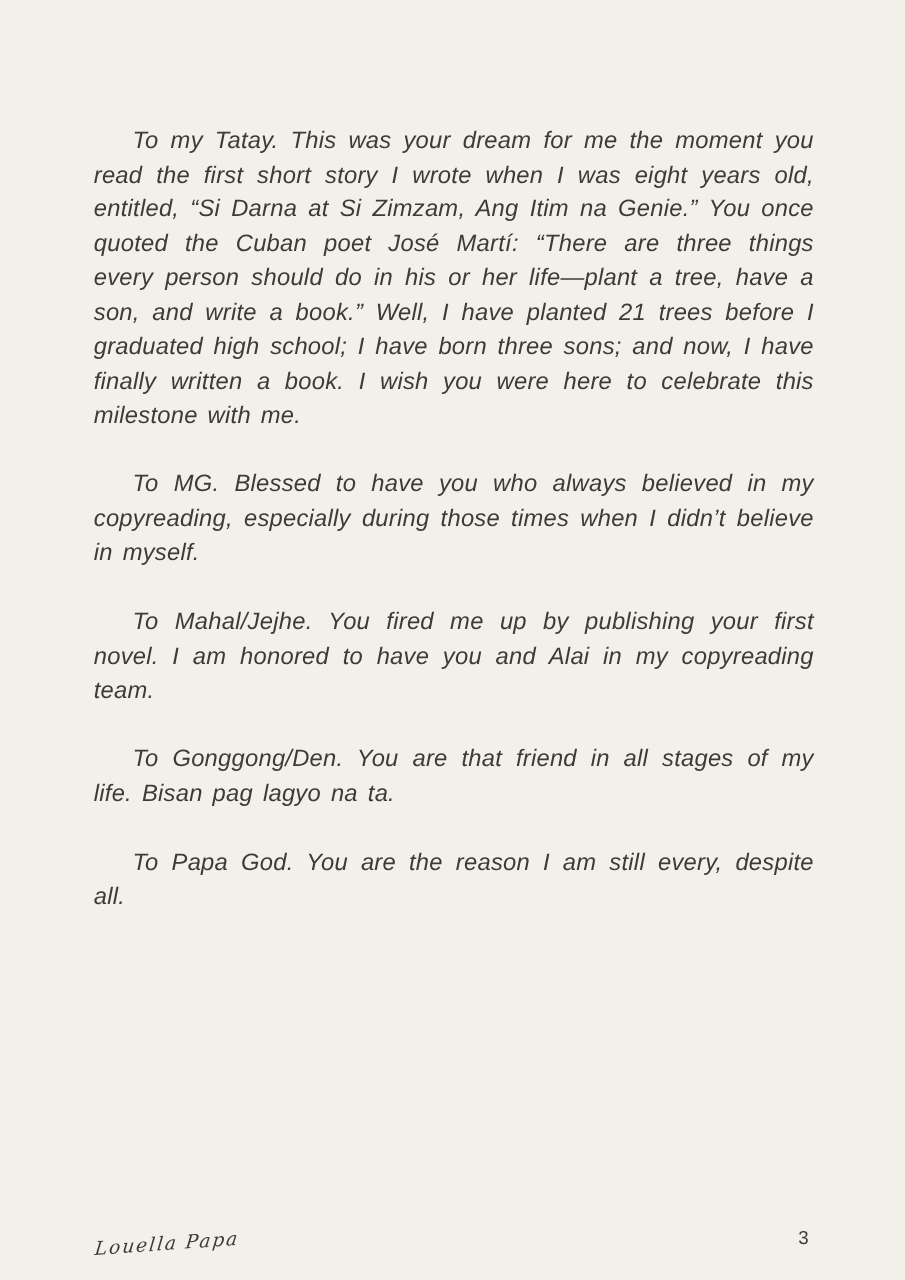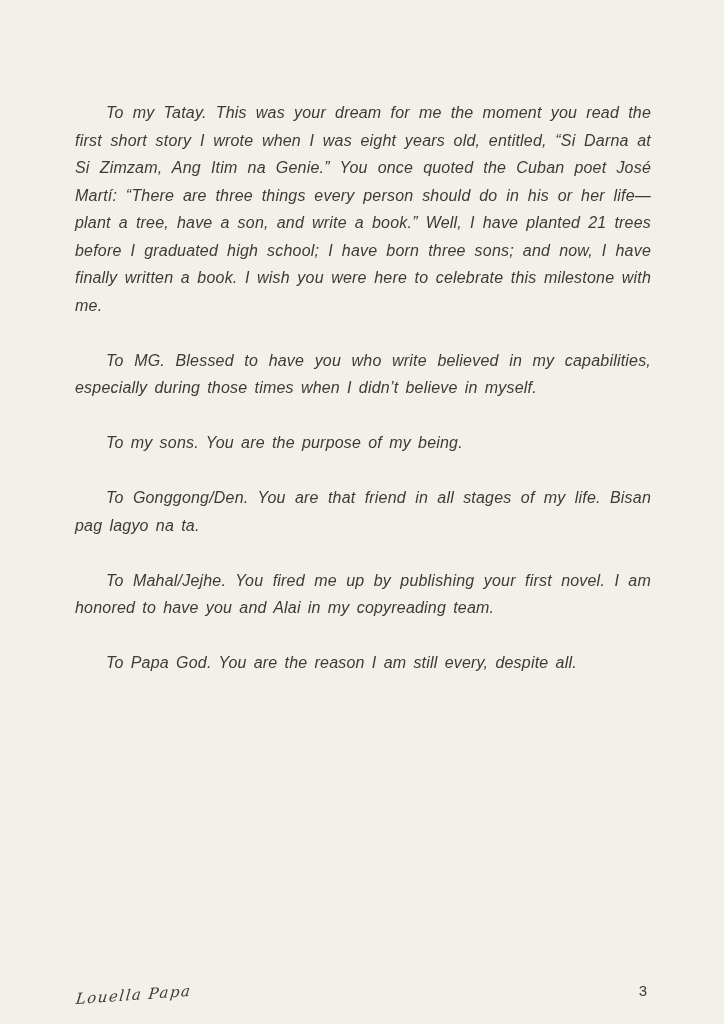--- a/index.html
+++ b/index.html
@@ -20,21 +20,21 @@
     font-family: "Liberation Sans", sans-serif;
     overflow: hidden;
     box-sizing: border-box;
   }
   .content {
     position: absolute;
     top: 99px;
     left: 75px;
     width: 576px;
     font-style: italic;
-    font-size: 16px;
+    font-size: 19px;
     line-height: 27.5px;
     text-align: justify;
     letter-spacing: 0.2px;
     word-spacing: 2.5px;
   }
   .para {
     margin: 0 0 27.5px 0;
     text-indent: 31px;
   }
   .footer {
@@ -61,24 +61,23 @@
     line-height: 1;
     padding-bottom: 10px;
   }
 </style>
 </head>
 <body>
 
 <div class="page">
   <div class="content">
     <p class="para">To my Tatay. This was your dream for me the moment you read the first short story I wrote when I was eight years old, entitled, “Si Darna at Si Zimzam, Ang Itim na Genie.” You once quoted the Cuban poet José Martí: “There are three things every person should do in his or her life—plant a tree, have a son, and write a book.” Well, I have planted 21 trees before I graduated high school; I have born three sons; and now, I have finally written a book. I wish you were here to celebrate this milestone with me.</p>
-    <p class="para">To MG. Blessed to have you who write believed in my capabilities, especially during those times when I didn’t believe in myself.</p>
-    <p class="para">To my sons. You are the purpose of my being.</p>
+    <p class="para">To MG. Blessed to have you who always believed in my copyreading, especially during those times when I didn’t believe in myself.</p>
+    <p class="para">To Mahal/Jejhe. You fired me up by publishing your first novel. I am honored to have you and Alai in my copyreading team.</p>
     <p class="para">To Gonggong/Den. You are that friend in all stages of my life. Bisan pag lagyo na ta.</p>
-    <p class="para">To Mahal/Jejhe. You fired me up by publishing your first novel. I am honored to have you and Alai in my copyreading team.</p>
     <p class="para">To Papa God. You are the reason I am still every, despite all.</p>
   </div>
 
   <div class="footer">
     <span class="signature">Louella Papa</span>
     <span class="page-number">3</span>
   </div>
 </div>
 
 </body></html>

